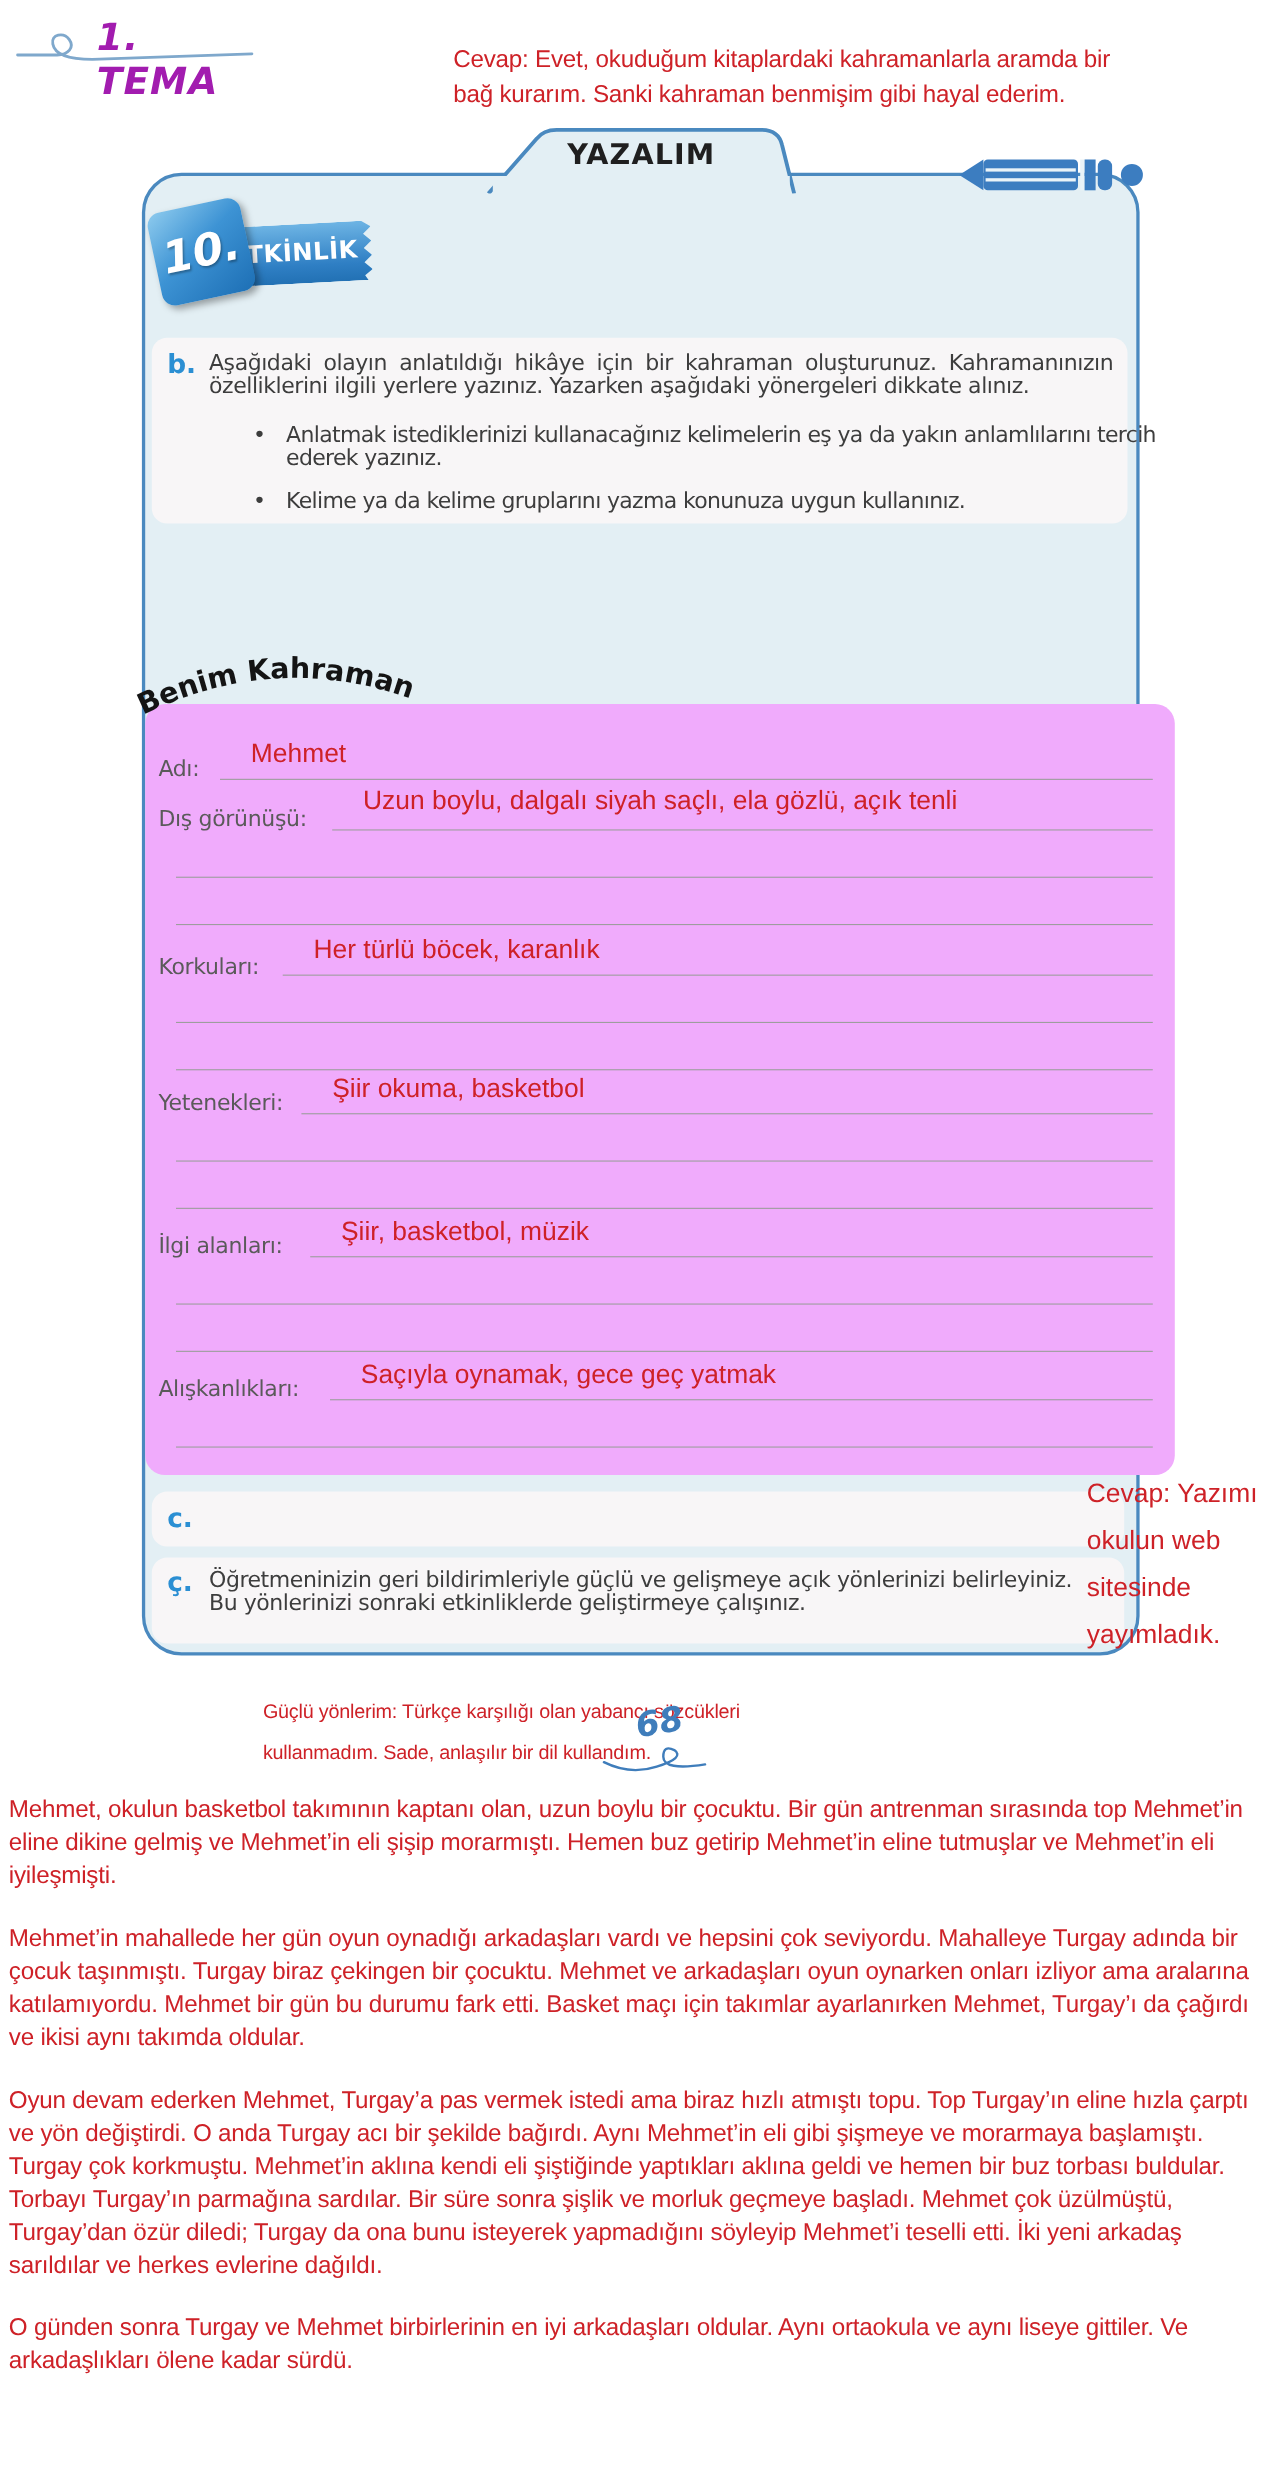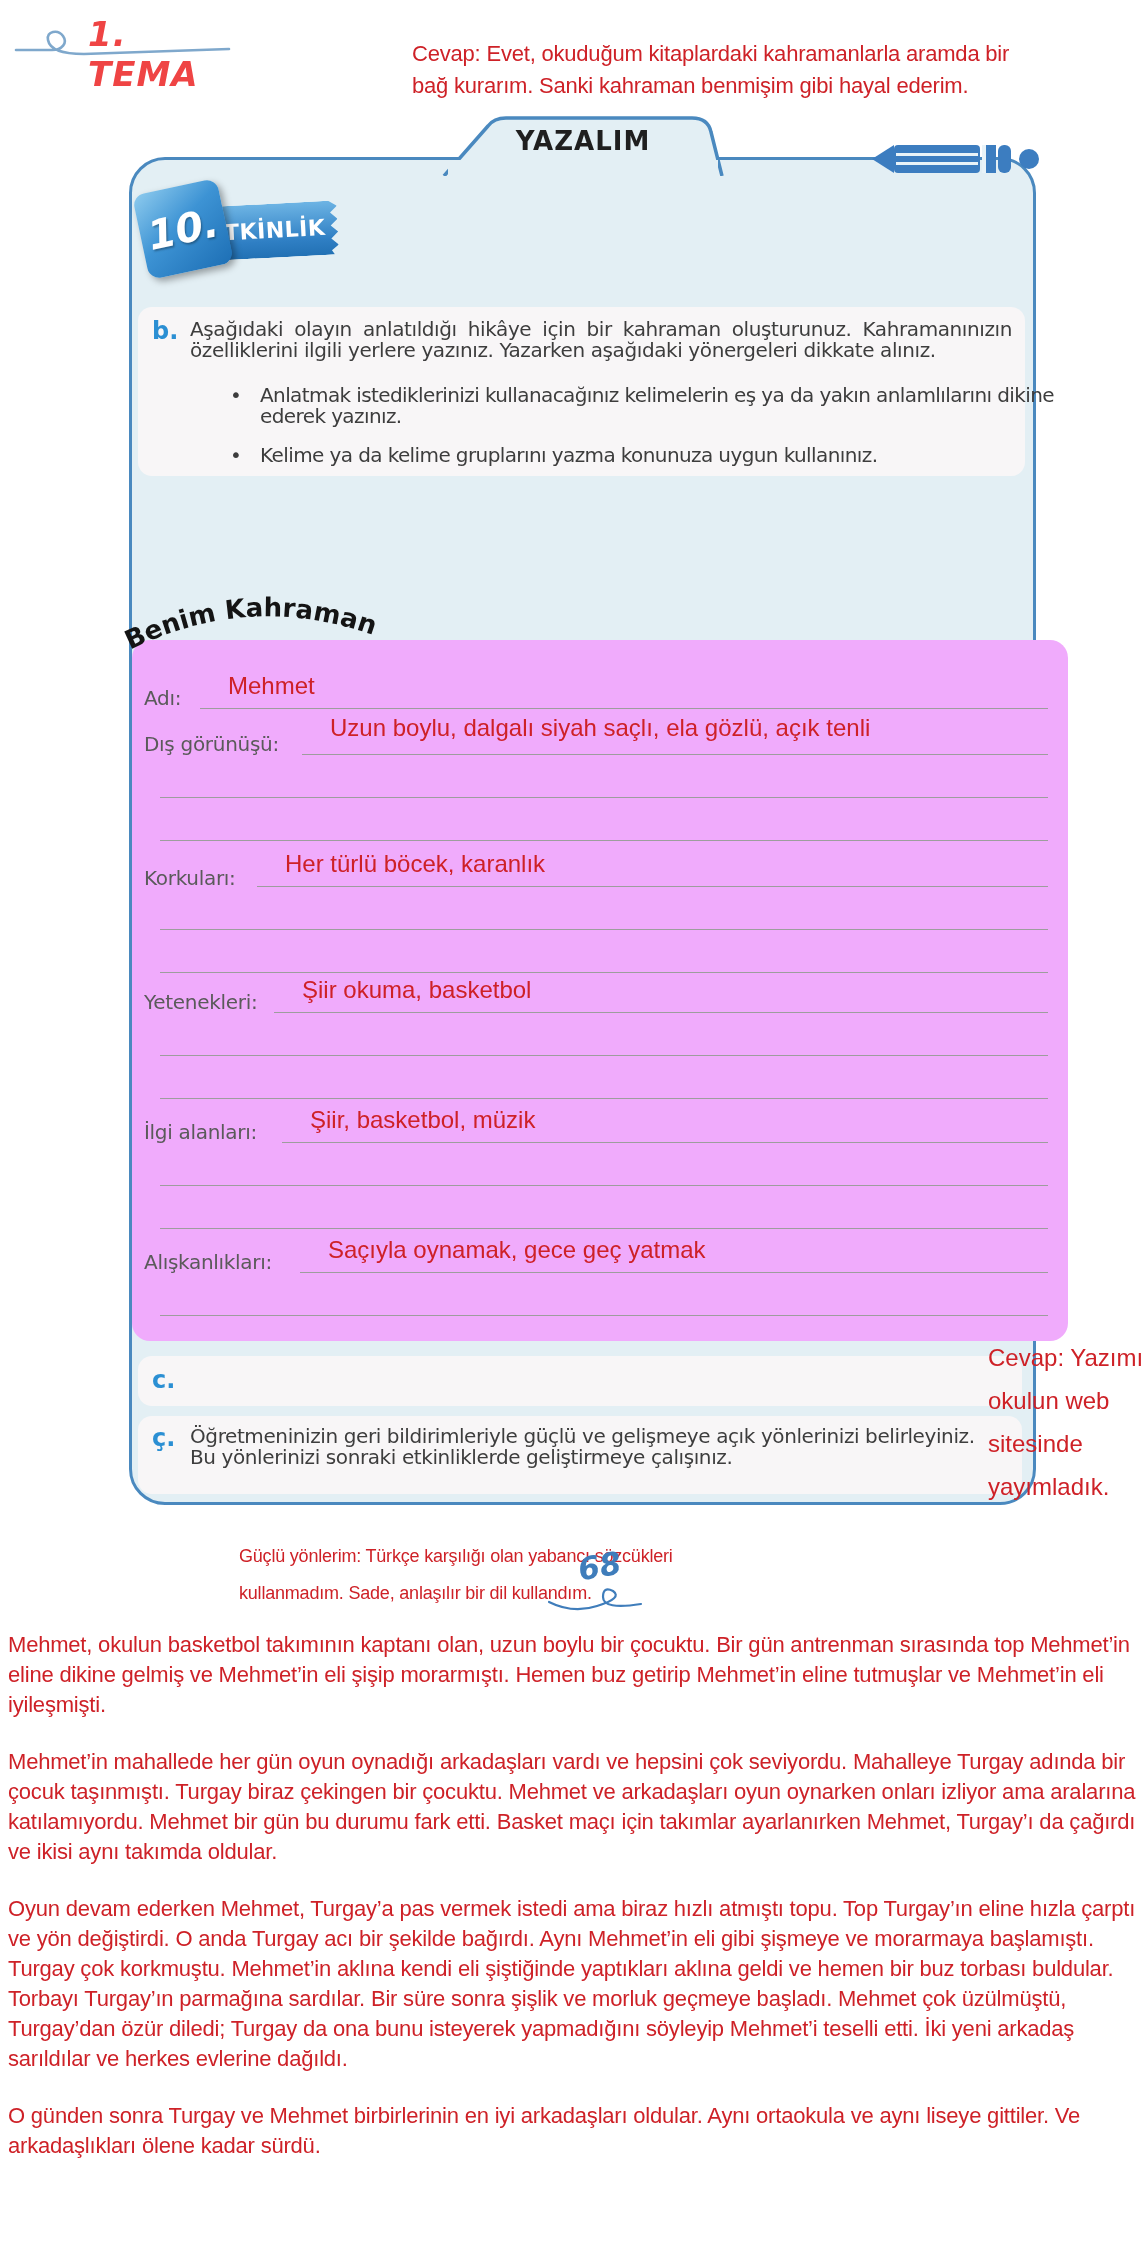--- a/index.html
+++ b/index.html
@@ -4,21 +4,21 @@
 <style>
   html,body { margin:0; padding:0; background:#ffffff; }
   #page {
     position:relative; width:1148px; height:2252px; background:#ffffff;
     overflow:hidden; font-family:"DejaVu Sans", sans-serif;
   }
   
   .tema-wrap { position:absolute; left:14px; top:8px; width:230px; height:64px; }
   .tema-text {
     position:absolute; left:74px; top:6px; font-style:italic; font-weight:bold;
-    font-size:34px; color:#ef4444; letter-spacing:1px;
+    font-size:34px; color:#a21caf; letter-spacing:1px;
   }
   .hand-red {
     font-family:"Liberation Sans", sans-serif; color:#ce2127;
   }
   .top-answer {
     position:absolute; left:412px; top:38px; width:600px;
     font-size:22px; line-height:32px; letter-spacing:-0.2px; z-index:6;
   }
   
   .panel {
@@ -132,21 +132,21 @@
   </div>
 
   <div class="card" style="left:334px; top:187px; width:683px; height:92px;">
     <span class="letter" style="position:absolute; left:24px; top:15px;">a.</span>
     <div class="school-text" style="position:absolute; left:62px; top:16px; width:600px;">Okuduğunuz kitaplardaki kahramanlarla aranızda bir bağ kurar mısınız? Nedenini söyleyiniz.</div>
   </div>
 
   <div class="card" style="left:138px; top:307px; width:887px; height:169px; z-index:2;">
     <span class="letter" style="position:absolute; left:14px; top:10px;">b.</span>
     <div class="school-text" style="position:absolute; left:52px; top:12px; width:822px; text-align:justify;">Aşağıdaki olayın anlatıldığı hikâye için bir kahraman oluşturunuz. Kahramanınızın özelliklerini ilgili yerlere yazınız. Yazarken aşağıdaki yönergeleri dikkate alınız.</div>
-    <div class="school-text bullet" style="position:absolute; left:80px; top:78px; width:800px; letter-spacing:-0.6px;">Anlatmak istediklerinizi kullanacağınız kelimelerin eş ya da yakın anlamlılarını dikine ederek yazınız.</div>
+    <div class="school-text bullet" style="position:absolute; left:80px; top:78px; width:800px; letter-spacing:-0.6px;">Anlatmak istediklerinizi kullanacağınız kelimelerin eş ya da yakın anlamlılarını tercih ederek yazınız.</div>
     <div class="school-text bullet" style="position:absolute; left:80px; top:138px; width:800px; letter-spacing:-0.6px;">Kelime ya da kelime gruplarını yazma konunuza uygun kullanınız.</div>
   </div>
 
   <div class="story-box">
     <b>Hikâyedeki olay:</b>
     <span>Bir grup çocuk, mahallelerinde oynadıkları sokak oyunları sayesinde bir araya gelir ve güçlü bir dostluk kurar. Oyunlar, arkadaşlıklarını güçlendirir ve deneyimlerini paylaşmalarını sağlar.</span>
   </div>
 
   <svg class="kahraman-svg" viewBox="0 0 260 70">
     <path id="arcpath" d="M10,62 Q128,4 250,46" fill="none"></path>

